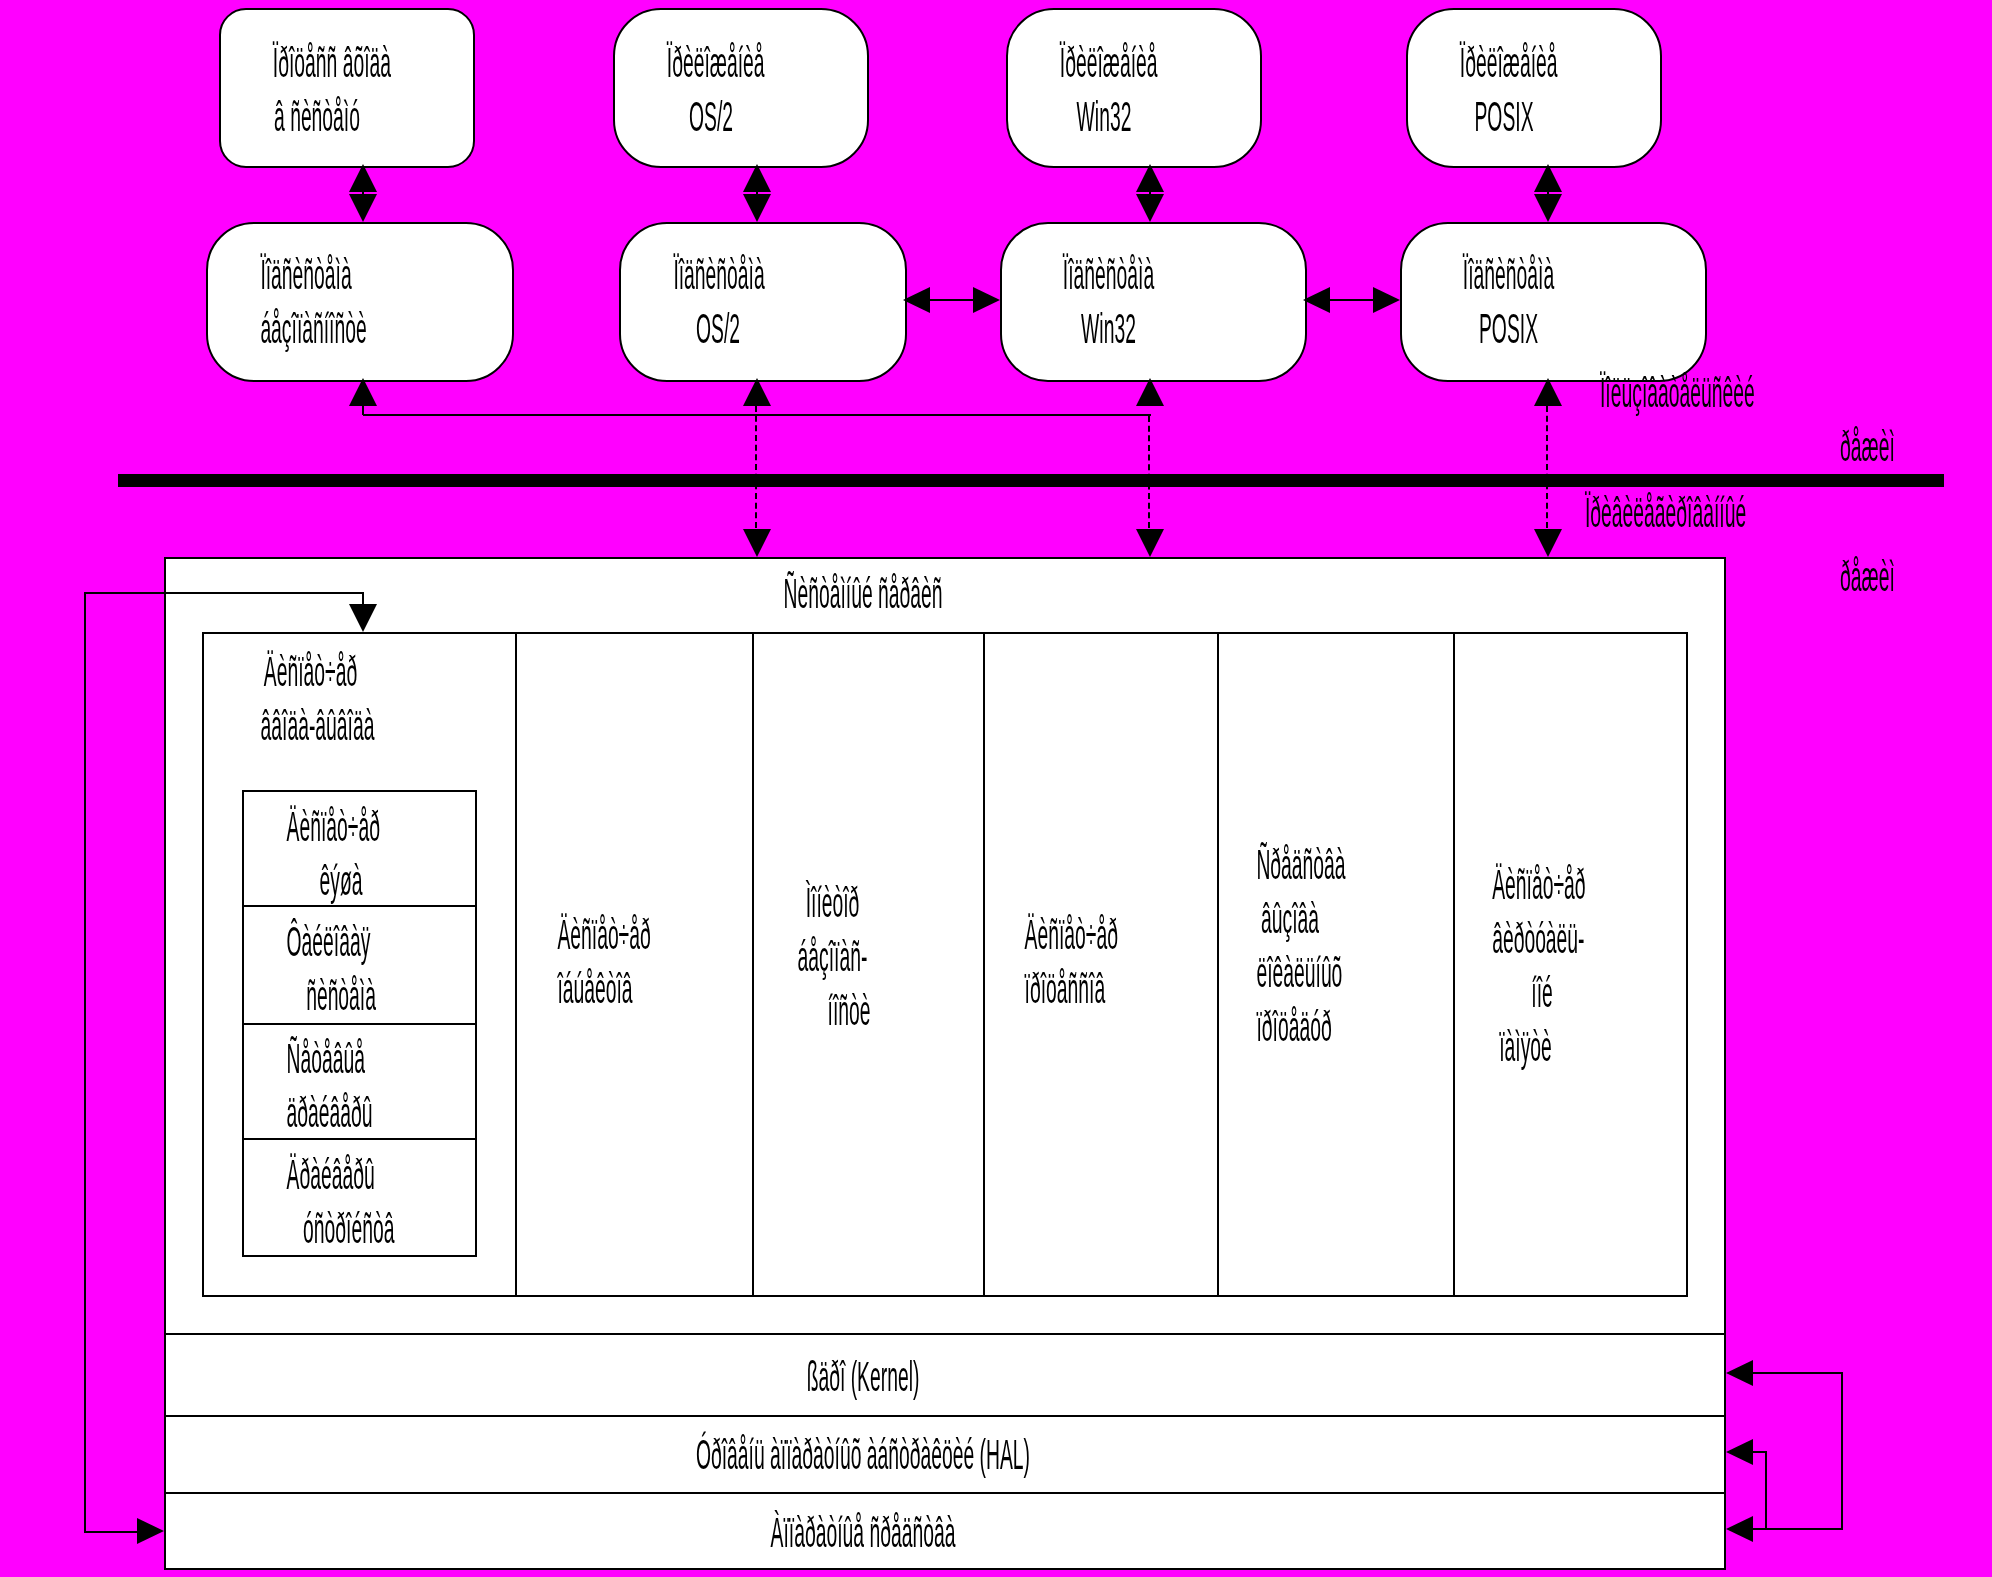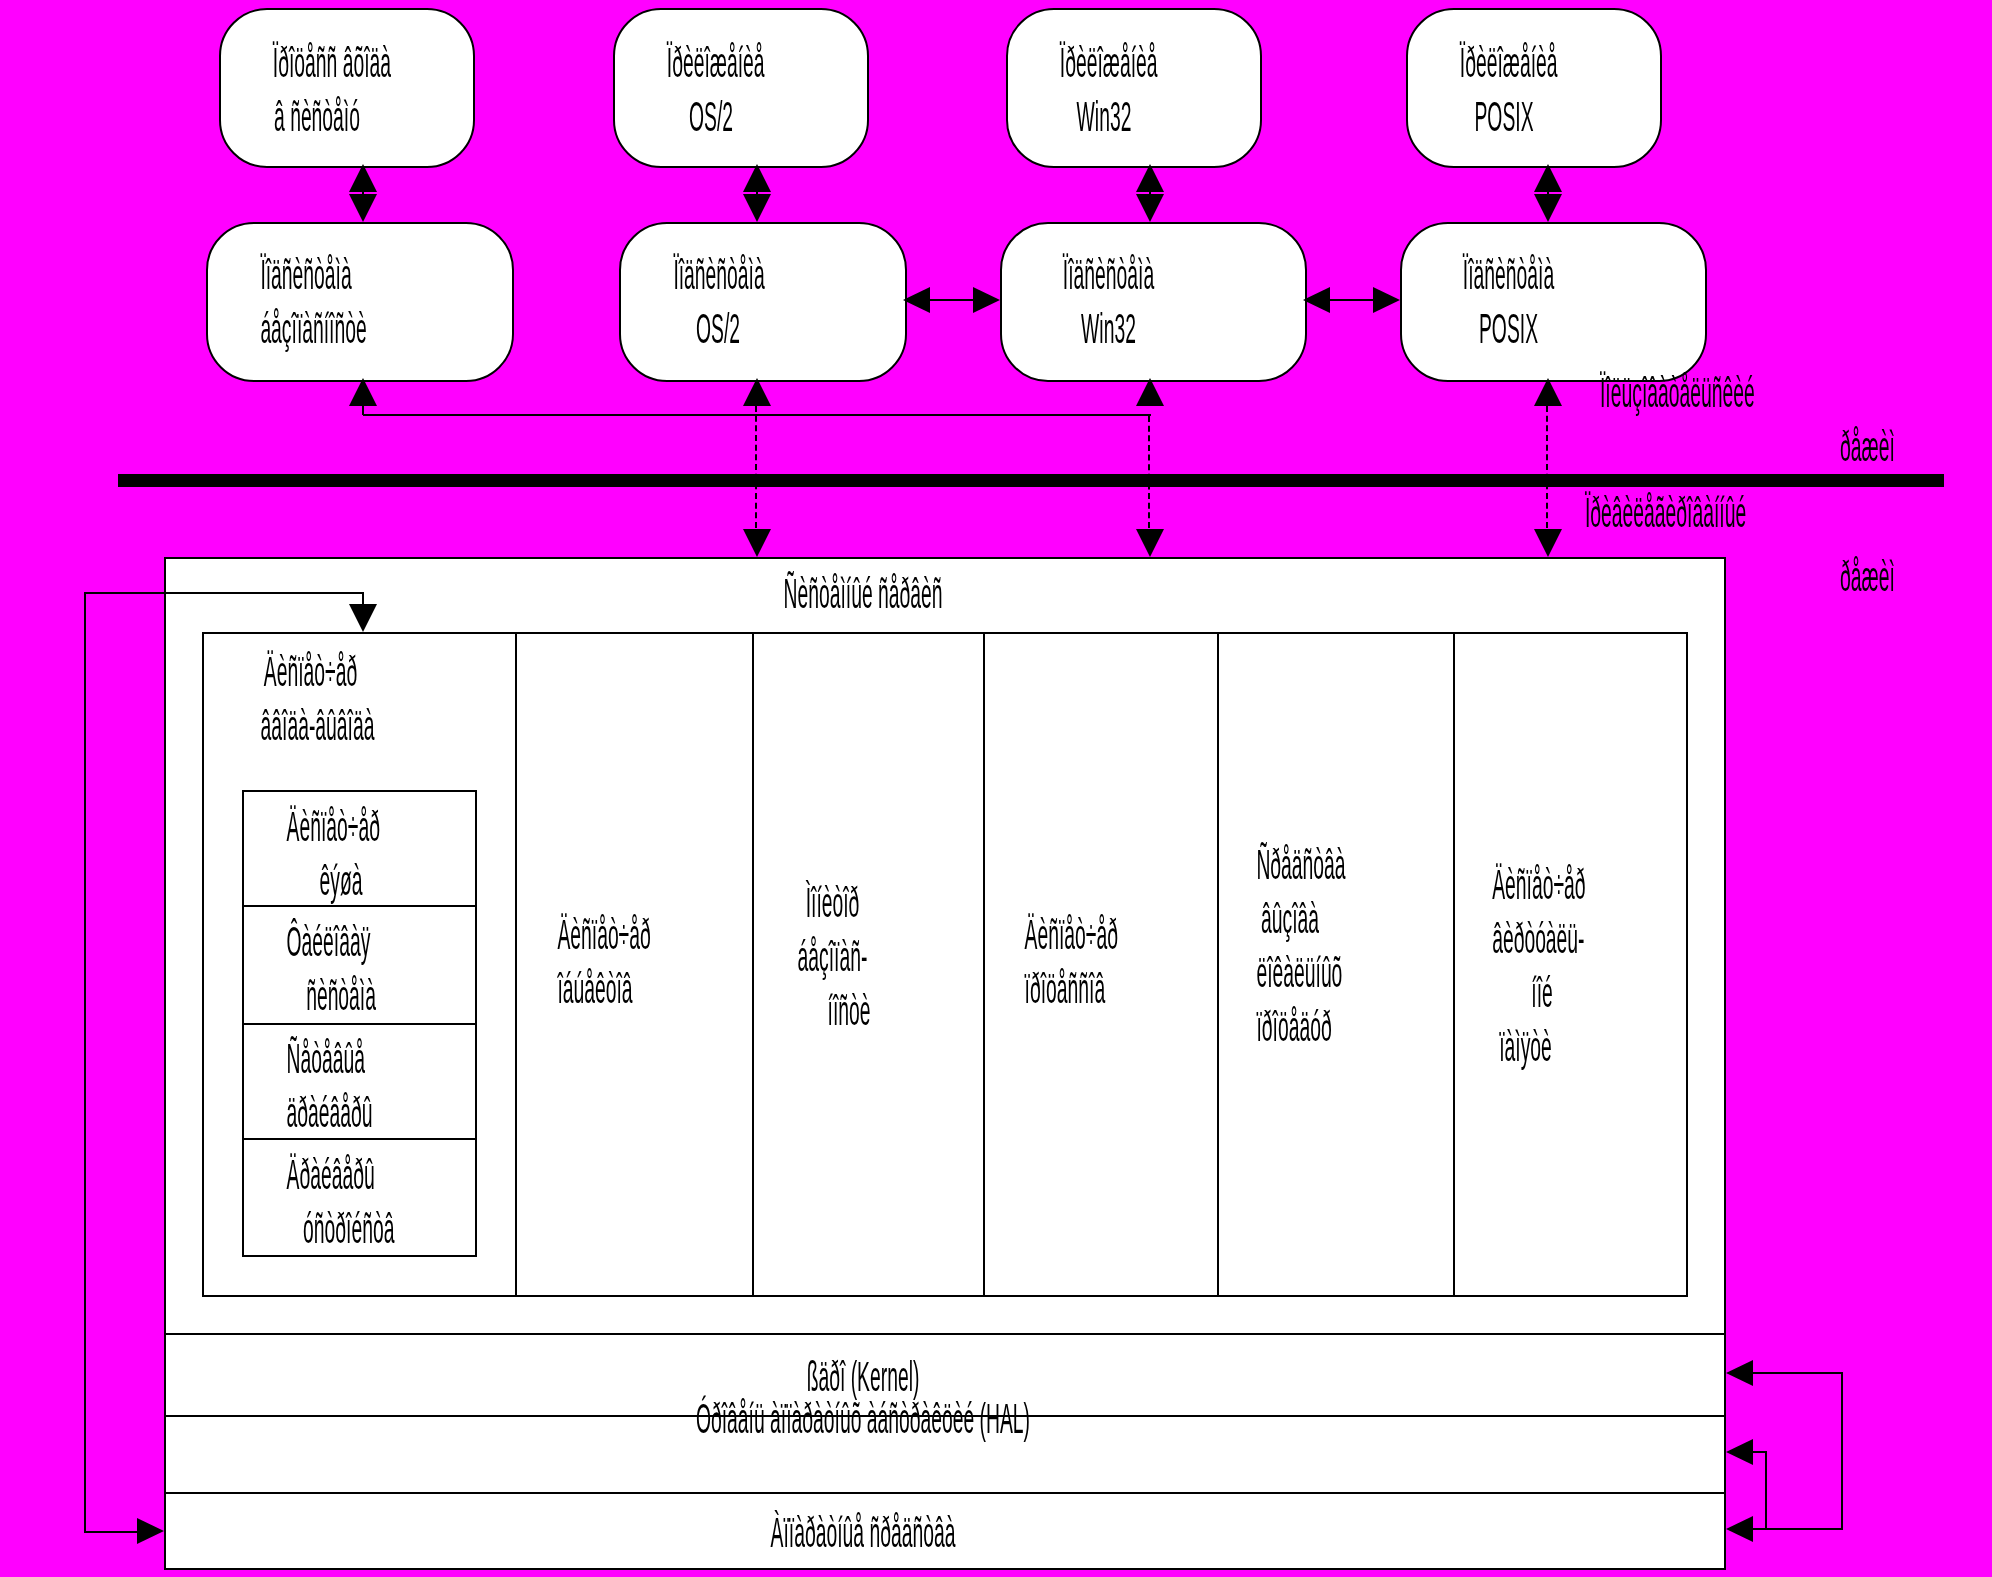--- a/index.html
+++ b/index.html
@@ -26,21 +26,21 @@
   .tL{
     position:absolute;font-size:42px;line-height:50px;white-space:nowrap;
     transform:scaleX(0.46);transform-origin:left top;
   }
   .nudge{transform:scaleX(0.46) translateX(36px);}
   .bt{position:absolute;}
 </style>
 </head>
 <body>
 
-<div class="box" style="left:219px;top:8px;width:252px;height:156px;">
+<div class="box" style="left:219px;top:8px;width:252px;height:156px;border-radius:27px;">
   <div class="bt" style="left:0;right:60px;top:26px;">
     <div class="t">Ïðîöåññ âõîäà</div>
     <div class="t">â ñèñòåìó</div>
   </div>
 </div>
 <div class="box" style="left:613px;top:8px;width:252px;height:156px;">
   <div class="bt" style="left:0;right:60px;top:26px;">
     <div class="t">Ïðèëîæåíèå</div>
     <div class="t">OS/2</div>
   </div>
@@ -205,21 +205,21 @@
   <div class="t">ïàìÿòè</div>
 </div>
 
 <div class="hl" style="left:164px;top:1333px;width:1562px;"></div>
 <div class="hl" style="left:164px;top:1415px;width:1562px;"></div>
 <div class="hl" style="left:164px;top:1492px;width:1562px;"></div>
 
 <div class="bt" style="left:164px;top:1350px;width:1398px;">
   <div class="t">ßäðî (Kernel)</div>
 </div>
-<div class="bt" style="left:164px;top:1392px;width:1398px;">
+<div class="bt" style="left:164px;top:1428px;width:1398px;">
   <div class="t">Óðîâåíü àïïàðàòíûõ àáñòðàêöèé (HAL)</div>
 </div>
 <div class="bt" style="left:164px;top:1506px;width:1398px;">
   <div class="t">Àïïàðàòíûå ñðåäñòâà</div>
 </div>
 
 <div>
   <div class="vl" style="left:84px;top:592px;height:941px;"></div>
   <div class="hl" style="left:84px;top:592px;width:280px;"></div>
   <div class="vl" style="left:362px;top:592px;height:14px;"></div>

